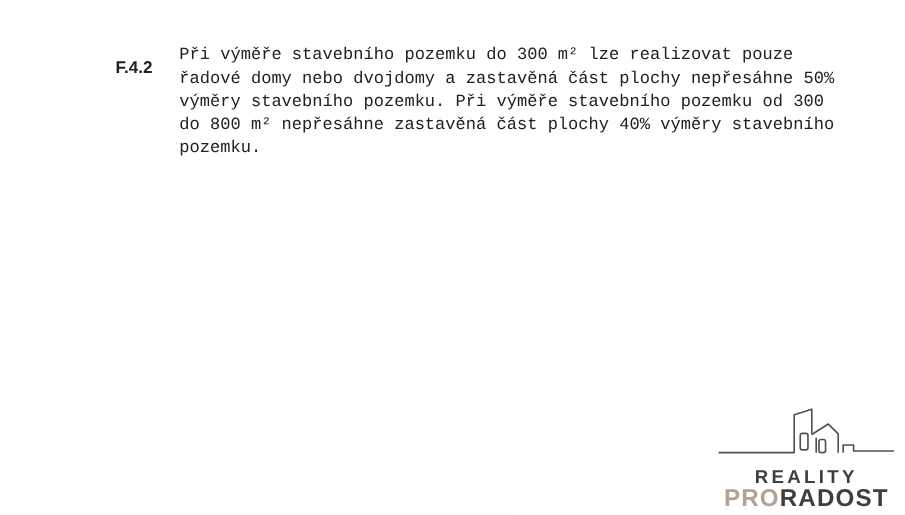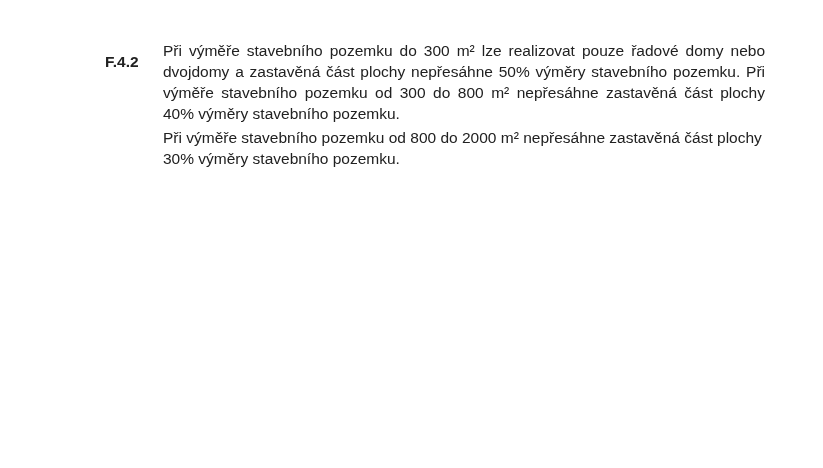--- a/index.html
+++ b/index.html
@@ -35,20 +35,21 @@
   .heading .sec-num { width: 58px; }
   
   .body-text {
     position: absolute;
     left: 163px;
     top: 40px;
     width: 602px;
     font-size: 15.5px;
     line-height: 21px;
     text-align: justify;
+    font-family: Liberation Mono, monospace;
   }
   .body-text p { margin: 0 0 3px 0; }
   .body-text p:last-child { text-align: left; }
   
   .logo {
     position: absolute;
     left: 653px;
     top: 368px;
     width: 160px;
     text-align: center;
@@ -84,17 +85,36 @@
 <body>
 
 <div class="page">
 
   <div class="heading">
     <span class="sec-num">F.4.2</span>
   </div>
 
   <div class="body-text">
     <p>Při výměře stavebního pozemku do 300 m² lze realizovat pouze řadové domy nebo dvojdomy  a zastavěná část plochy nepřesáhne 50% výměry stavebního pozemku. Při výměře stavebního pozemku od 300 do 800 m² nepřesáhne zastavěná část plochy 40% výměry stavebního pozemku.</p>
-    <p>Při výměře stavebního pozemku od 800 do 2000 m² nepřesáhne zastavěná část plochy 30% výměry stavebního pozemku.</p>
   </div>
 
+  <div class="logo">
+    <svg class="logo-icon" viewBox="0 0 160 50" aria-hidden="true">
+
+      <path d="M0,43.5 H69 V9 L85,4 V27"></path>
+
+      <rect x="74.5" y="26" width="7" height="15" rx="2"></rect>
+
+      <path d="M85,27 L100,17.5 L109,26.5 V43.5"></path>
+
+      <path d="M89,30 V43.5"></path>
+
+      <rect x="91.5" y="31.5" width="6" height="12" rx="2"></rect>
+
+      <path d="M113.5,43.5 V36.5 H123 V42 H160"></path>
+    </svg>
+    <div class="logo-line1">REALITY</div>
+    <div class="logo-line2">
+      <span class="accent">PRO</span><span>RADOST</span>
+    </div>
+  </div>
 
 </div>
 
 </body></html>

